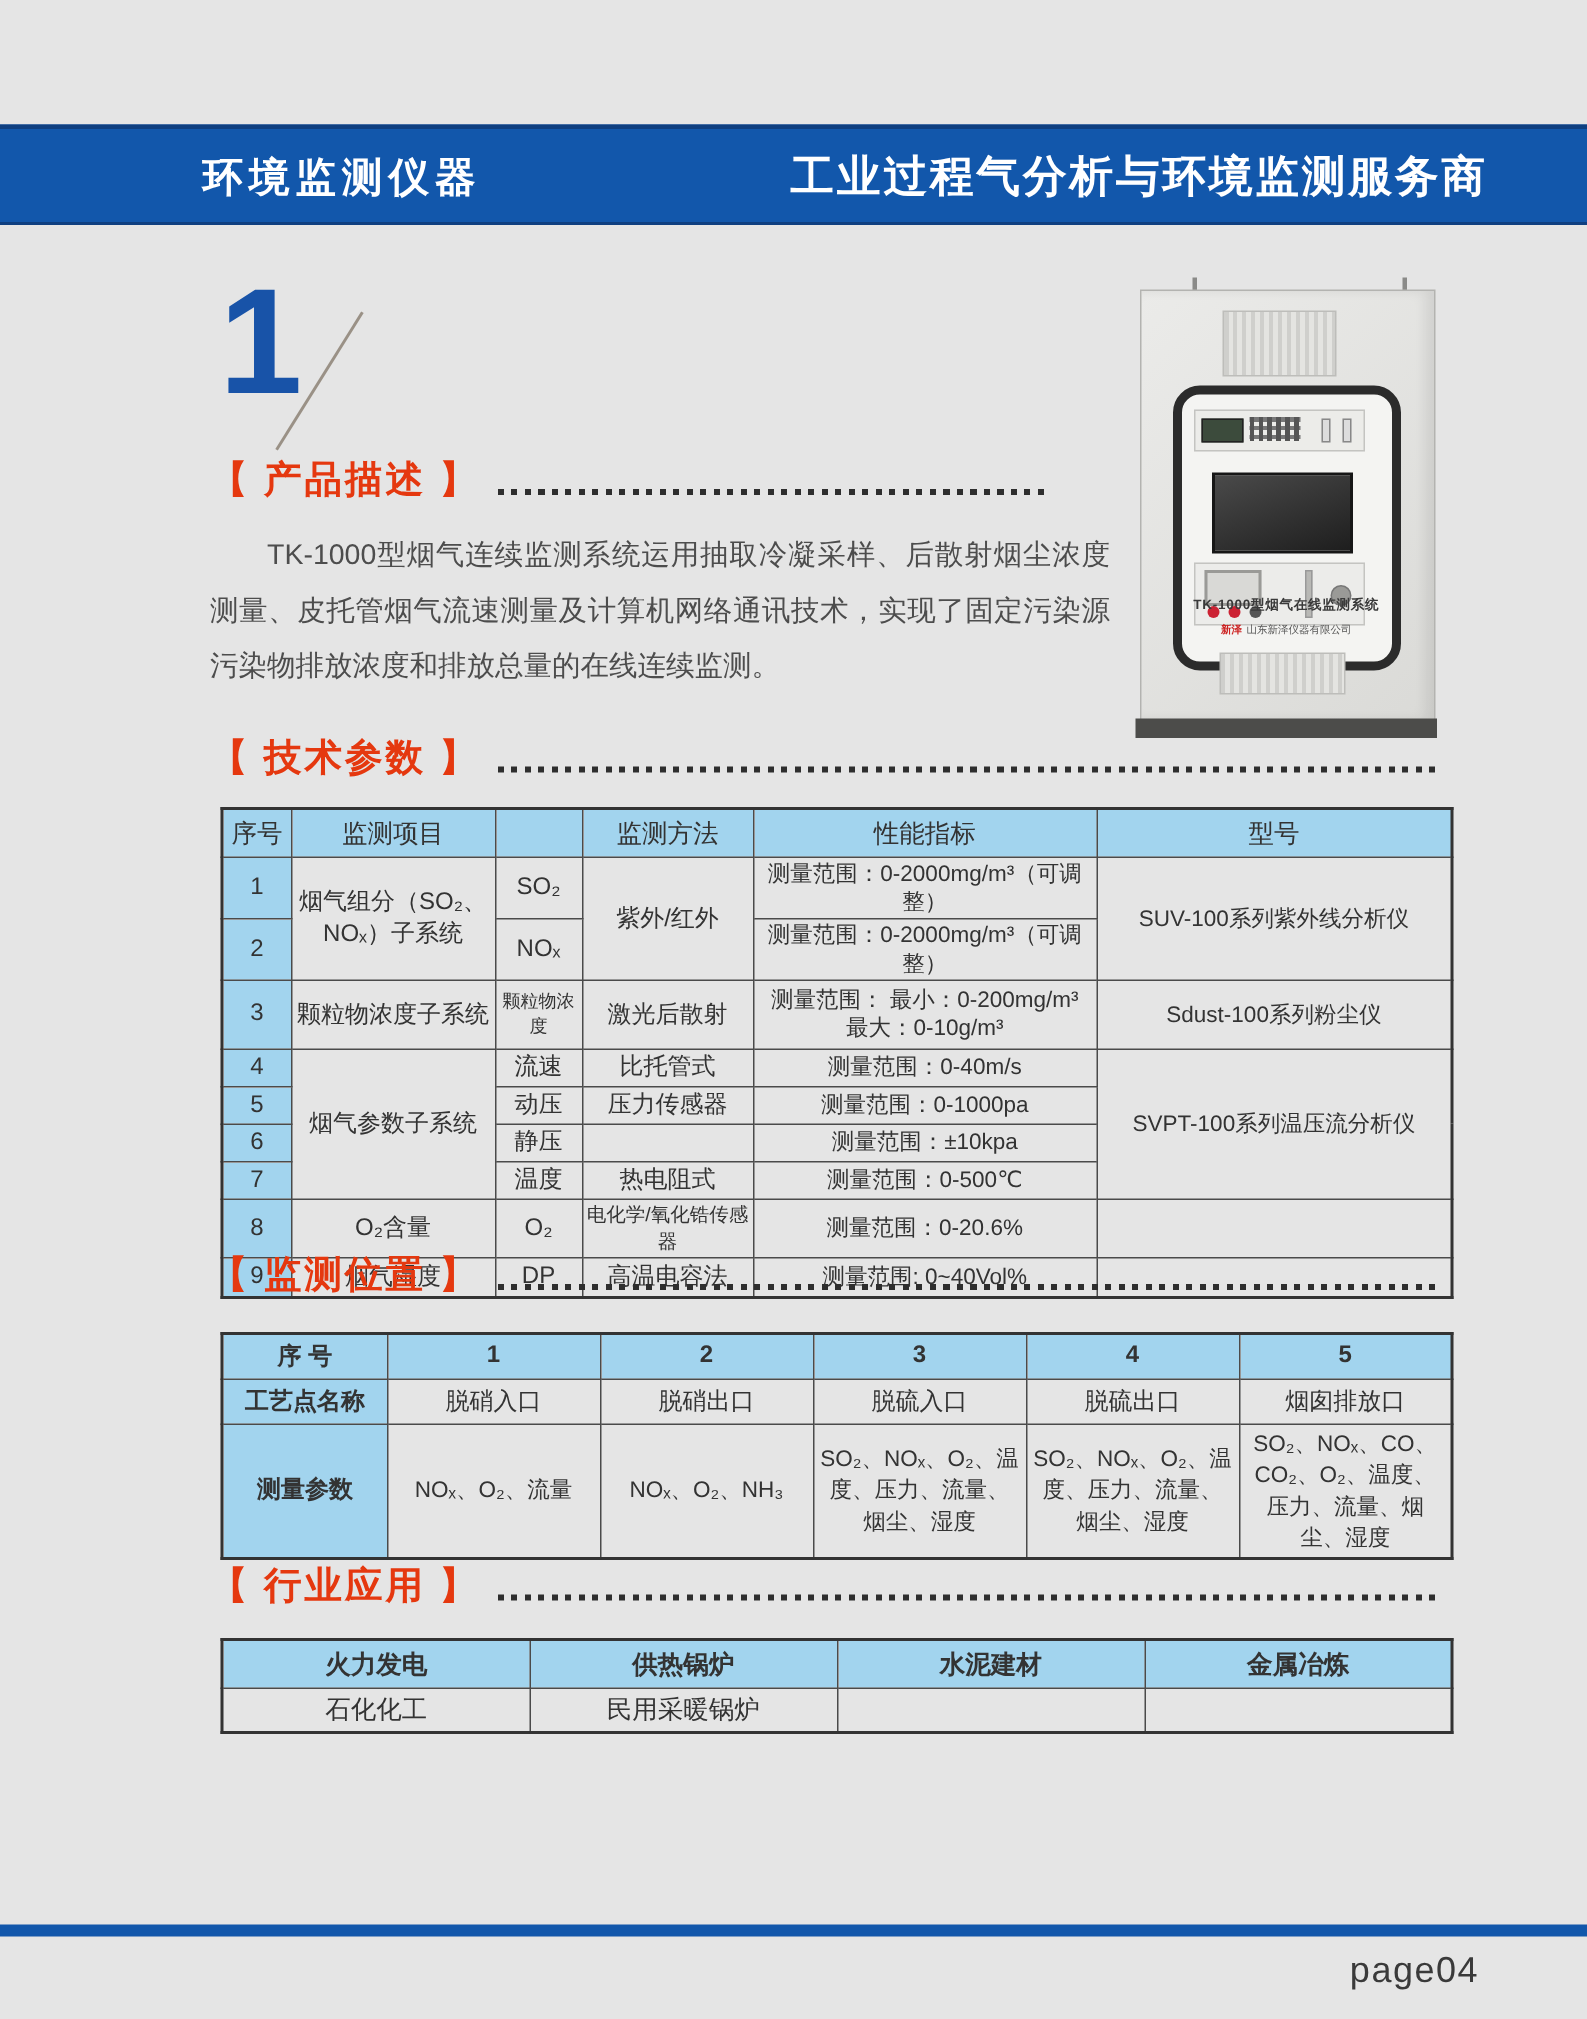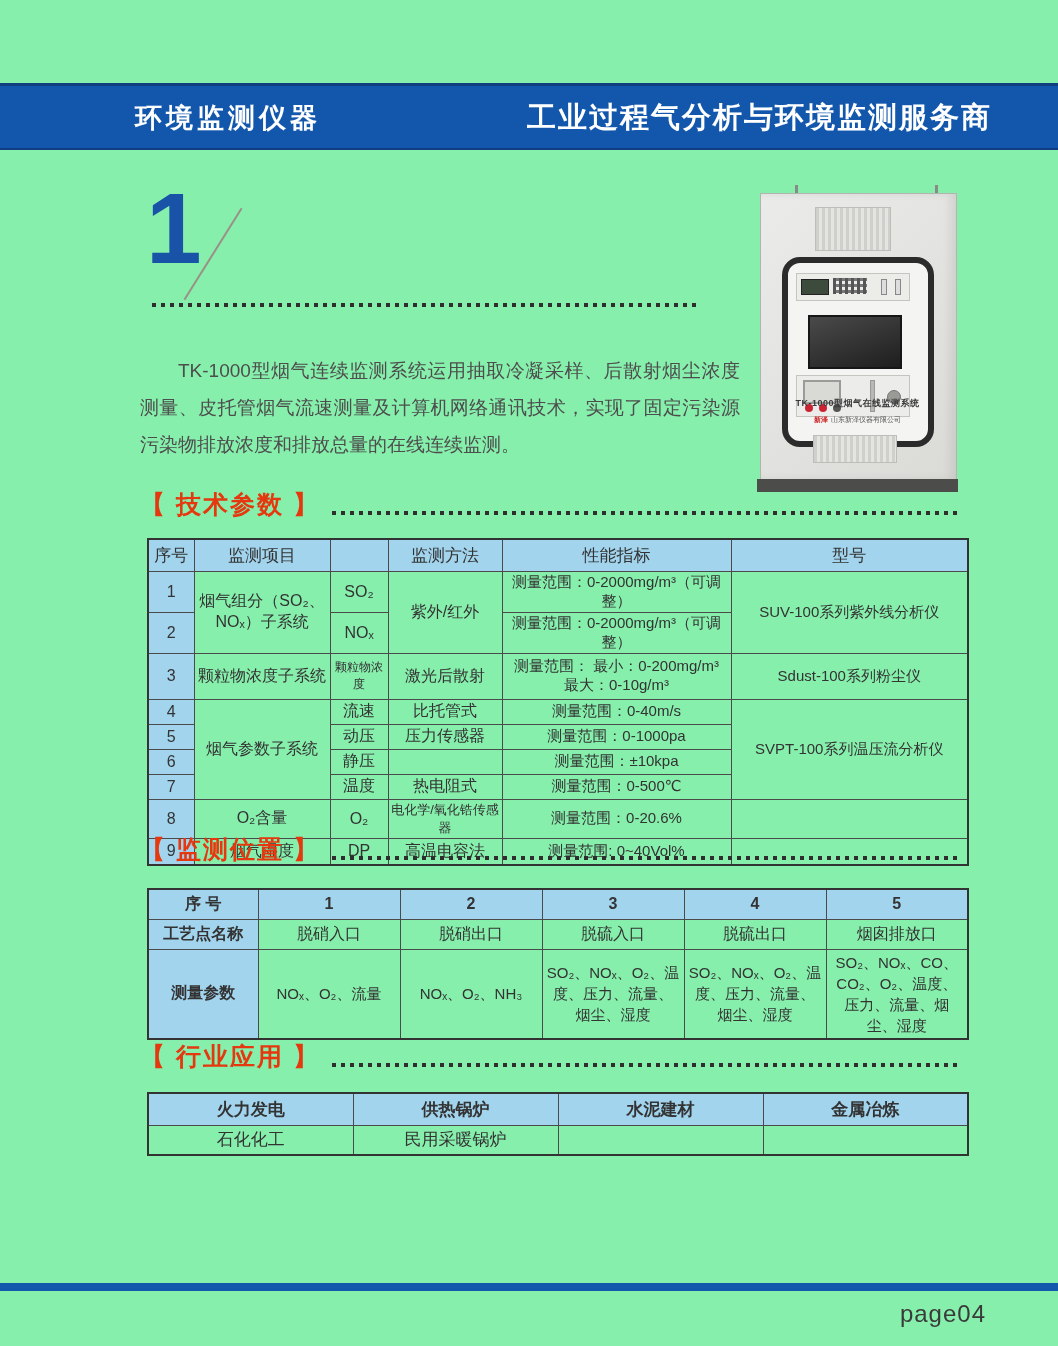--- a/index.html
+++ b/index.html
@@ -1,16 +1,16 @@
 <!DOCTYPE html>
 <html><head>
 <meta charset="utf-8">
 <style>
   html,body{margin:0;padding:0;background:#fff;}
-  #page{position:relative;width:1058px;height:1346px;background:#86efac;overflow:hidden;
+  #page{position:relative;width:1058px;height:1346px;background:#e5e5e5;overflow:hidden;
         font-family:"Liberation Sans","DejaVu Sans",sans-serif;color:#333;}
 
   
   .banner{position:absolute;left:0;top:83px;width:1058px;height:62px;background:#1257ab;
           border-top:3px solid #0f3f80;border-bottom:2px solid #0f3f80;}
   .banner .left-title{position:absolute;left:135px;top:14px;color:#fff;font-size:27px;font-weight:bold;letter-spacing:4px;}
   .banner .right-title{position:absolute;right:66px;top:12px;color:#fff;font-size:29px;font-weight:bold;letter-spacing:2px;}
 
   
   .hero-number{position:absolute;left:146px;top:178px;font-size:100px;line-height:100px;font-weight:bold;color:#1853a8;}
@@ -123,20 +123,21 @@
         <div class="cab-knob"></div>
       </div>
     </div>
     <div class="cab-label">TK-1000型烟气在线监测系统</div>
     <div class="cab-company"><span class="cab-logo">新泽</span><span>山东新泽仪器有限公司</span></div>
     <div class="cab-botvent"></div>
     <div class="cab-base"></div>
   </div>
 
   <div class="sec sec-product">
+    <span class="lbl">【 产品描述 】</span>
     <span class="dots"></span>
   </div>
   <div class="desc">TK-1000型烟气连续监测系统运用抽取冷凝采样、后散射烟尘浓度测量、皮托管烟气流速测量及计算机网络通讯技术，实现了固定污染源污染物排放浓度和排放总量的在线连续监测。</div>
 
   <div class="sec sec-tech">
     <span class="lbl">【 技术参数 】</span>
     <span class="dots"></span>
   </div>
 
   <table class="tbl tech-tbl">

